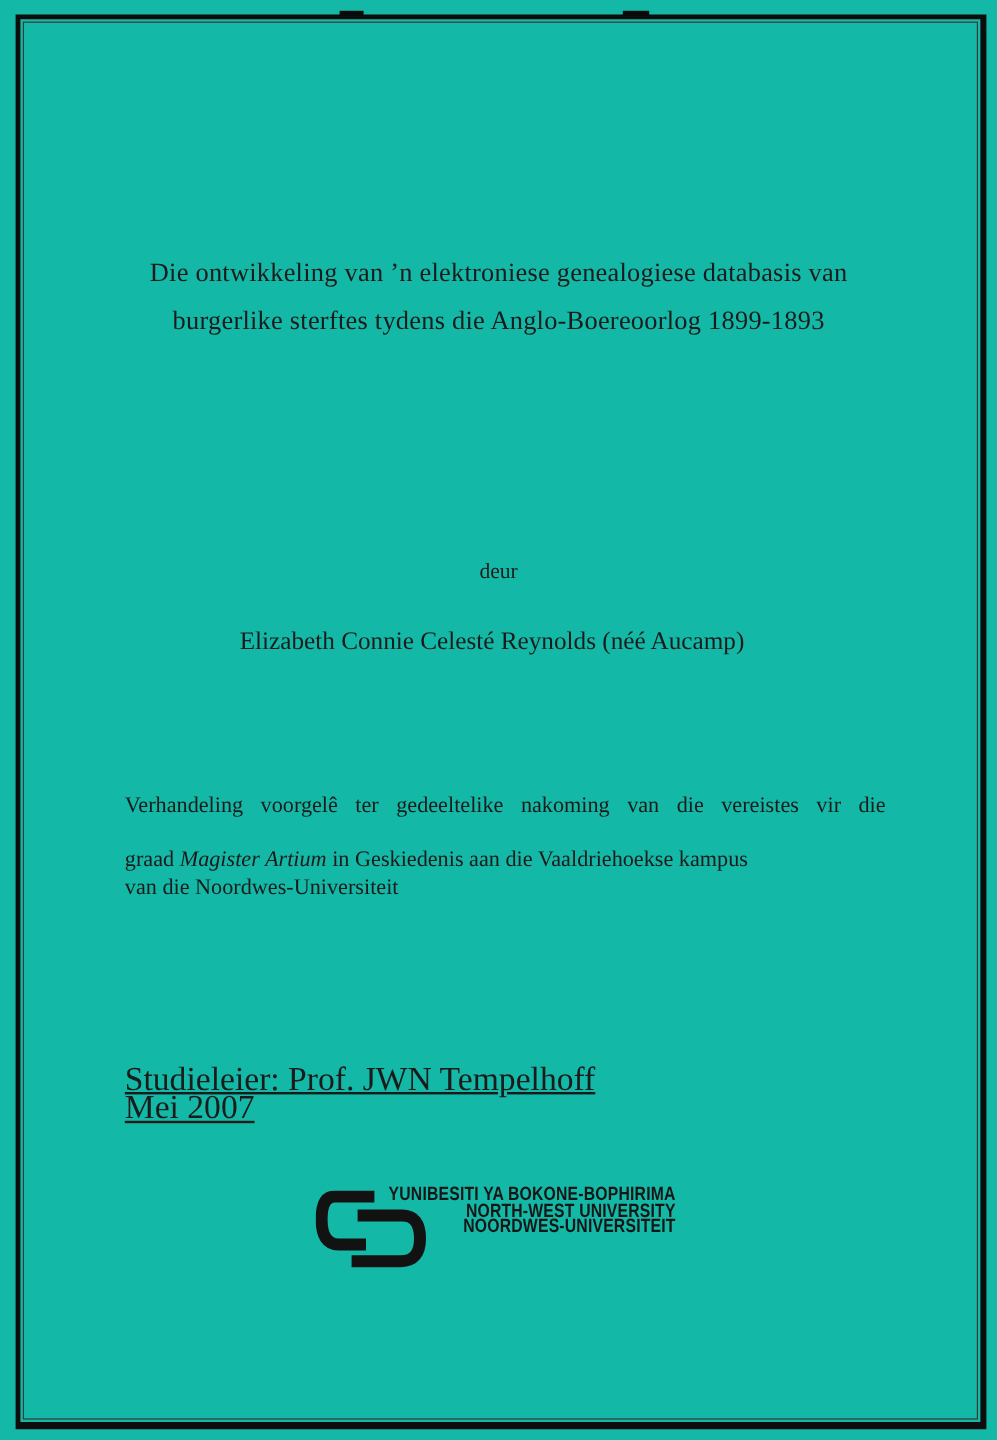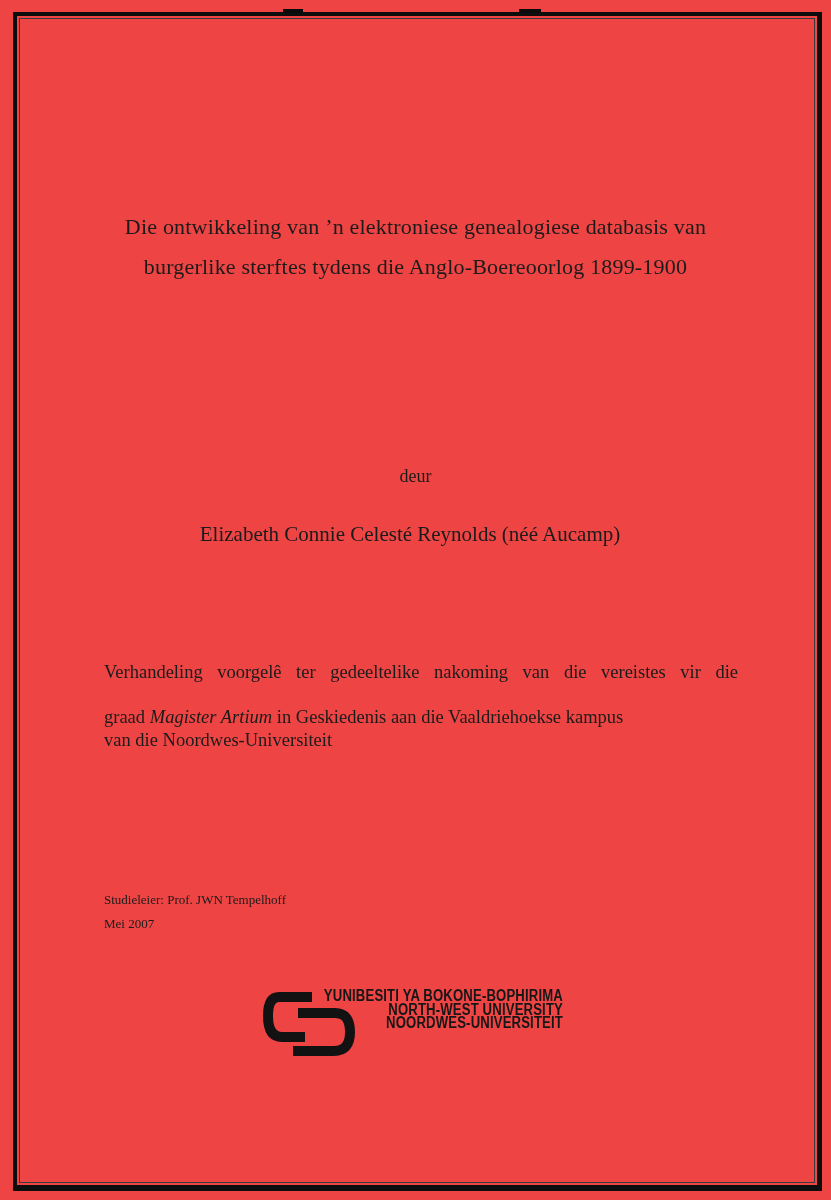--- a/index.html
+++ b/index.html
@@ -4,21 +4,21 @@
 <style>
   html, body {
     margin: 0;
     padding: 0;
     background: #ffffff;
   }
   .sheet {
     position: relative;
     width: 831px;
     height: 1200px;
-    background: #ef4444;
+    background: #14b8a6;
     font-family: "Liberation Serif", "DejaVu Serif", serif;
     color: #1b1b1b;
     overflow: hidden;
   }
   .frame-outer {
     position: absolute;
     top: 12px; left: 13px; right: 9px; bottom: 9px;
     border-top: 4px solid #0d0d0d;
     border-left: 4px solid #0d0d0d;
     border-right: 5px solid #0d0d0d;
@@ -79,22 +79,23 @@
   .justified-line::after {
     content: "";
     display: inline-block;
     width: 100%;
   }
   .italic { font-style: italic; }
   .supervisor-block {
     position: absolute;
     top: 888px;
     left: 104px;
-    font-size: 13px;
+    font-size: 28px;
     line-height: 23.5px;
+    text-decoration: underline;
   }
   .logo-block {
     position: absolute;
     top: 977px;
     left: 263px;
     width: 310px;
     height: 72px;
     margin-top: 12px;
   }
   .logo-mark {
@@ -128,21 +129,21 @@
 
   <div class="frame-outer">
     <div class="frame-inner"></div>
   </div>
 
   <div class="scan-artifact" style="top:9px; left:283px; width:20px;"></div>
   <div class="scan-artifact" style="top:9px; left:519px; width:22px;"></div>
 
   <div class="title-block">
     <div>Die ontwikkeling van ’n elektroniese genealogiese databasis van</div>
-    <div>burgerlike sterftes tydens die Anglo-Boereoorlog 1899-1900</div>
+    <div>burgerlike sterftes tydens die Anglo-Boereoorlog 1899-1893</div>
   </div>
 
   <div class="byline">deur</div>
 
   <div class="author-line">Elizabeth Connie Celesté Reynolds (néé Aucamp)</div>
 
   <div class="submission-block">
     <div class="justified-line">Verhandeling voorgelê ter gedeeltelike nakoming van die vereistes vir die</div>
     <div><span>graad </span><span class="italic">Magister Artium</span><span> in Geskiedenis aan die Vaaldriehoekse kampus</span></div>
     <div>van die Noordwes-Universiteit</div>

